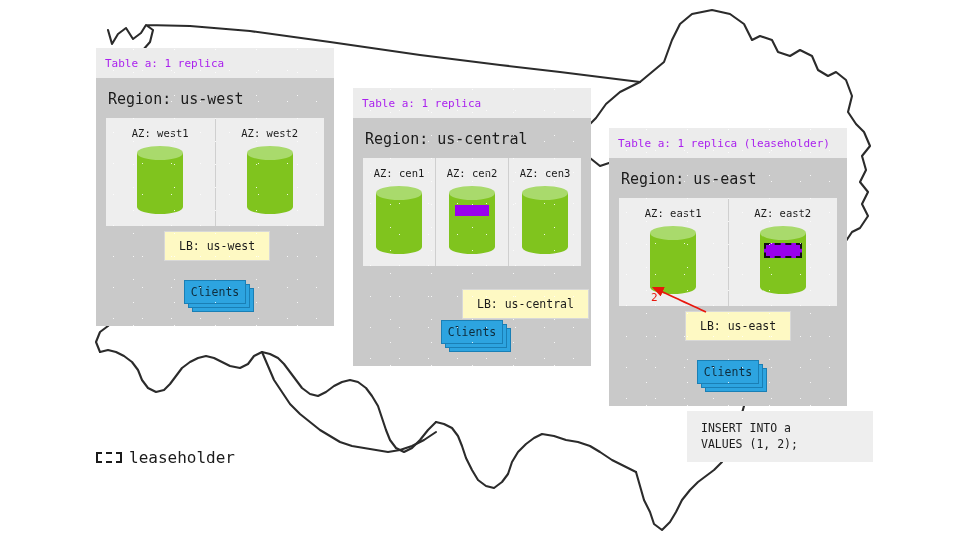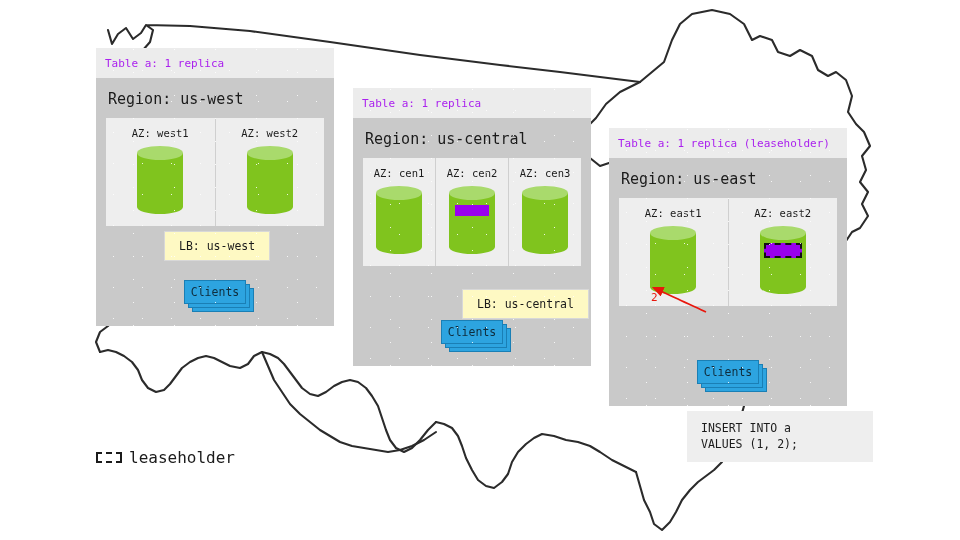--- a/index.html
+++ b/index.html
@@ -327,20 +327,21 @@
             <div class="bot"></div>
             <div class="body"></div>
             <div class="top"></div>
             <div class="replica leaseholder"></div>
           </div>
         </div>
 
 
       </div>
     </div>
+    <div class="lb-box" style="left:76px;top:183px;">LB: us-east</div>
     <div class="clients" style="left:88px;top:232px;">
       <div class="sheet s3"></div>
       <div class="sheet s2"></div>
       <div class="sheet s1"></div>
       <div class="lbl">Clients</div>
     </div>
   </div>
 
   <svg id="arrow-layer" viewBox="0 0 960 540" xmlns="http://www.w3.org/2000/svg">
     <defs>

